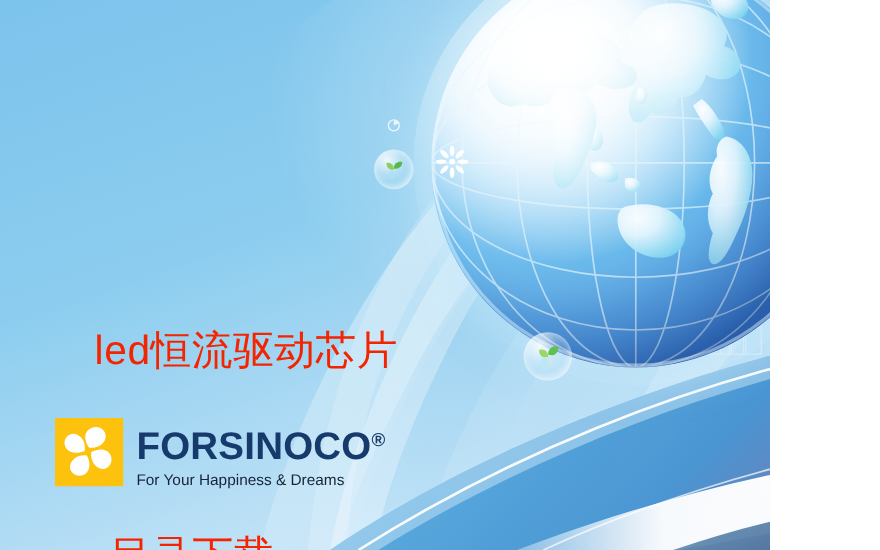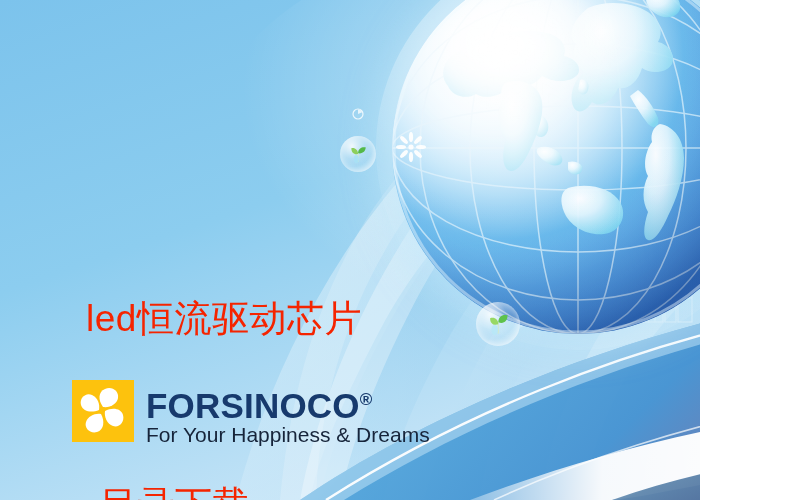--- a/index.html
+++ b/index.html
@@ -78,21 +78,21 @@
     line-height: 62px;
     letter-spacing: .5px;
     white-space: pre;
   }
   .headline .l1 { display: block; }
   .headline .l2 { display: block; padding-left: 14px; }
 
   
   .logo {
     position: absolute;
-    left: 72px;
+    left: 50px;
     top: 380px;
     display: flex;
     align-items: flex-start;
     justify-content: center;
   }
   .logo-mark {
     width: 62px; height: 62px;
     background: #fdc20d;
     flex: 0 0 auto;
     position: relative;
@@ -102,21 +102,21 @@
     color: #173a6d;
     font-size: 35px;
     font-weight: bold;
     letter-spacing: .2px;
     line-height: 36px;
     white-space: nowrap;
   }
   .logo-name .reg { font-size: 17px; vertical-align: super; }
   .logo-tagline {
     color: #16243a;
-    font-size: 21px;
+    font-size: 14px;
     line-height: 20px;
     margin-top: 1px;
     white-space: nowrap;
   }
 </style>
 </head>
 <body>
 
 <div id="banner">
 

